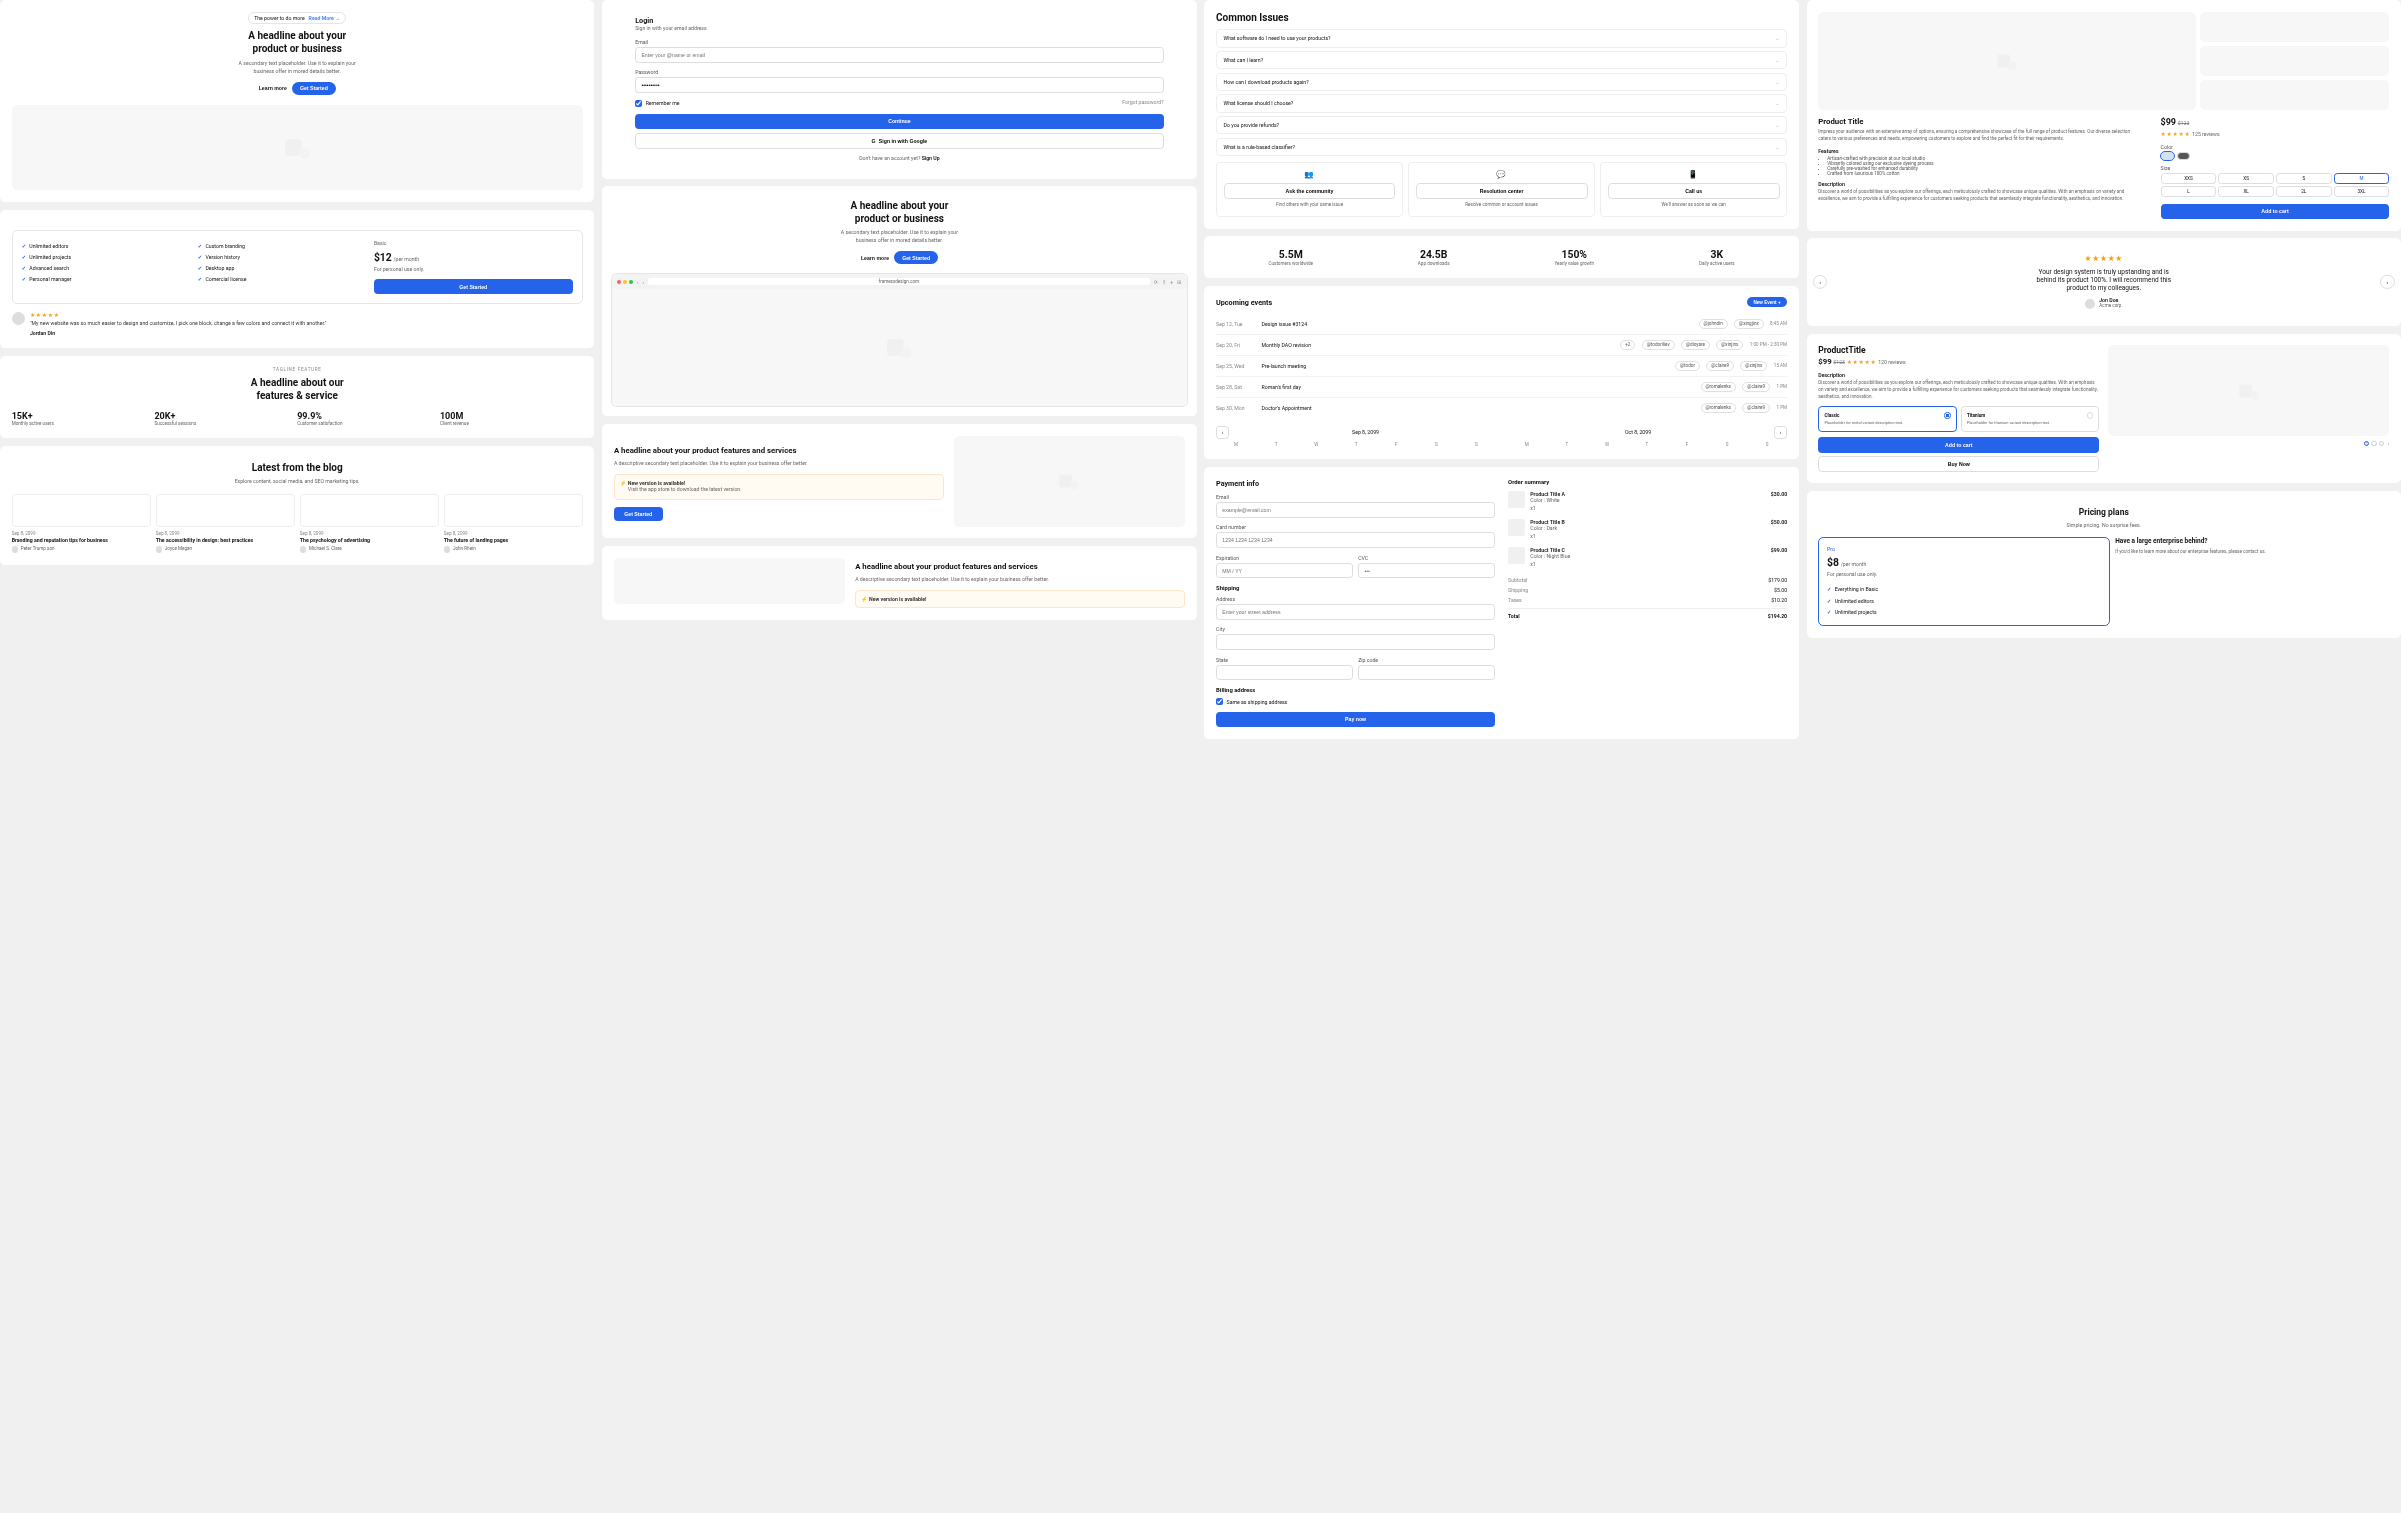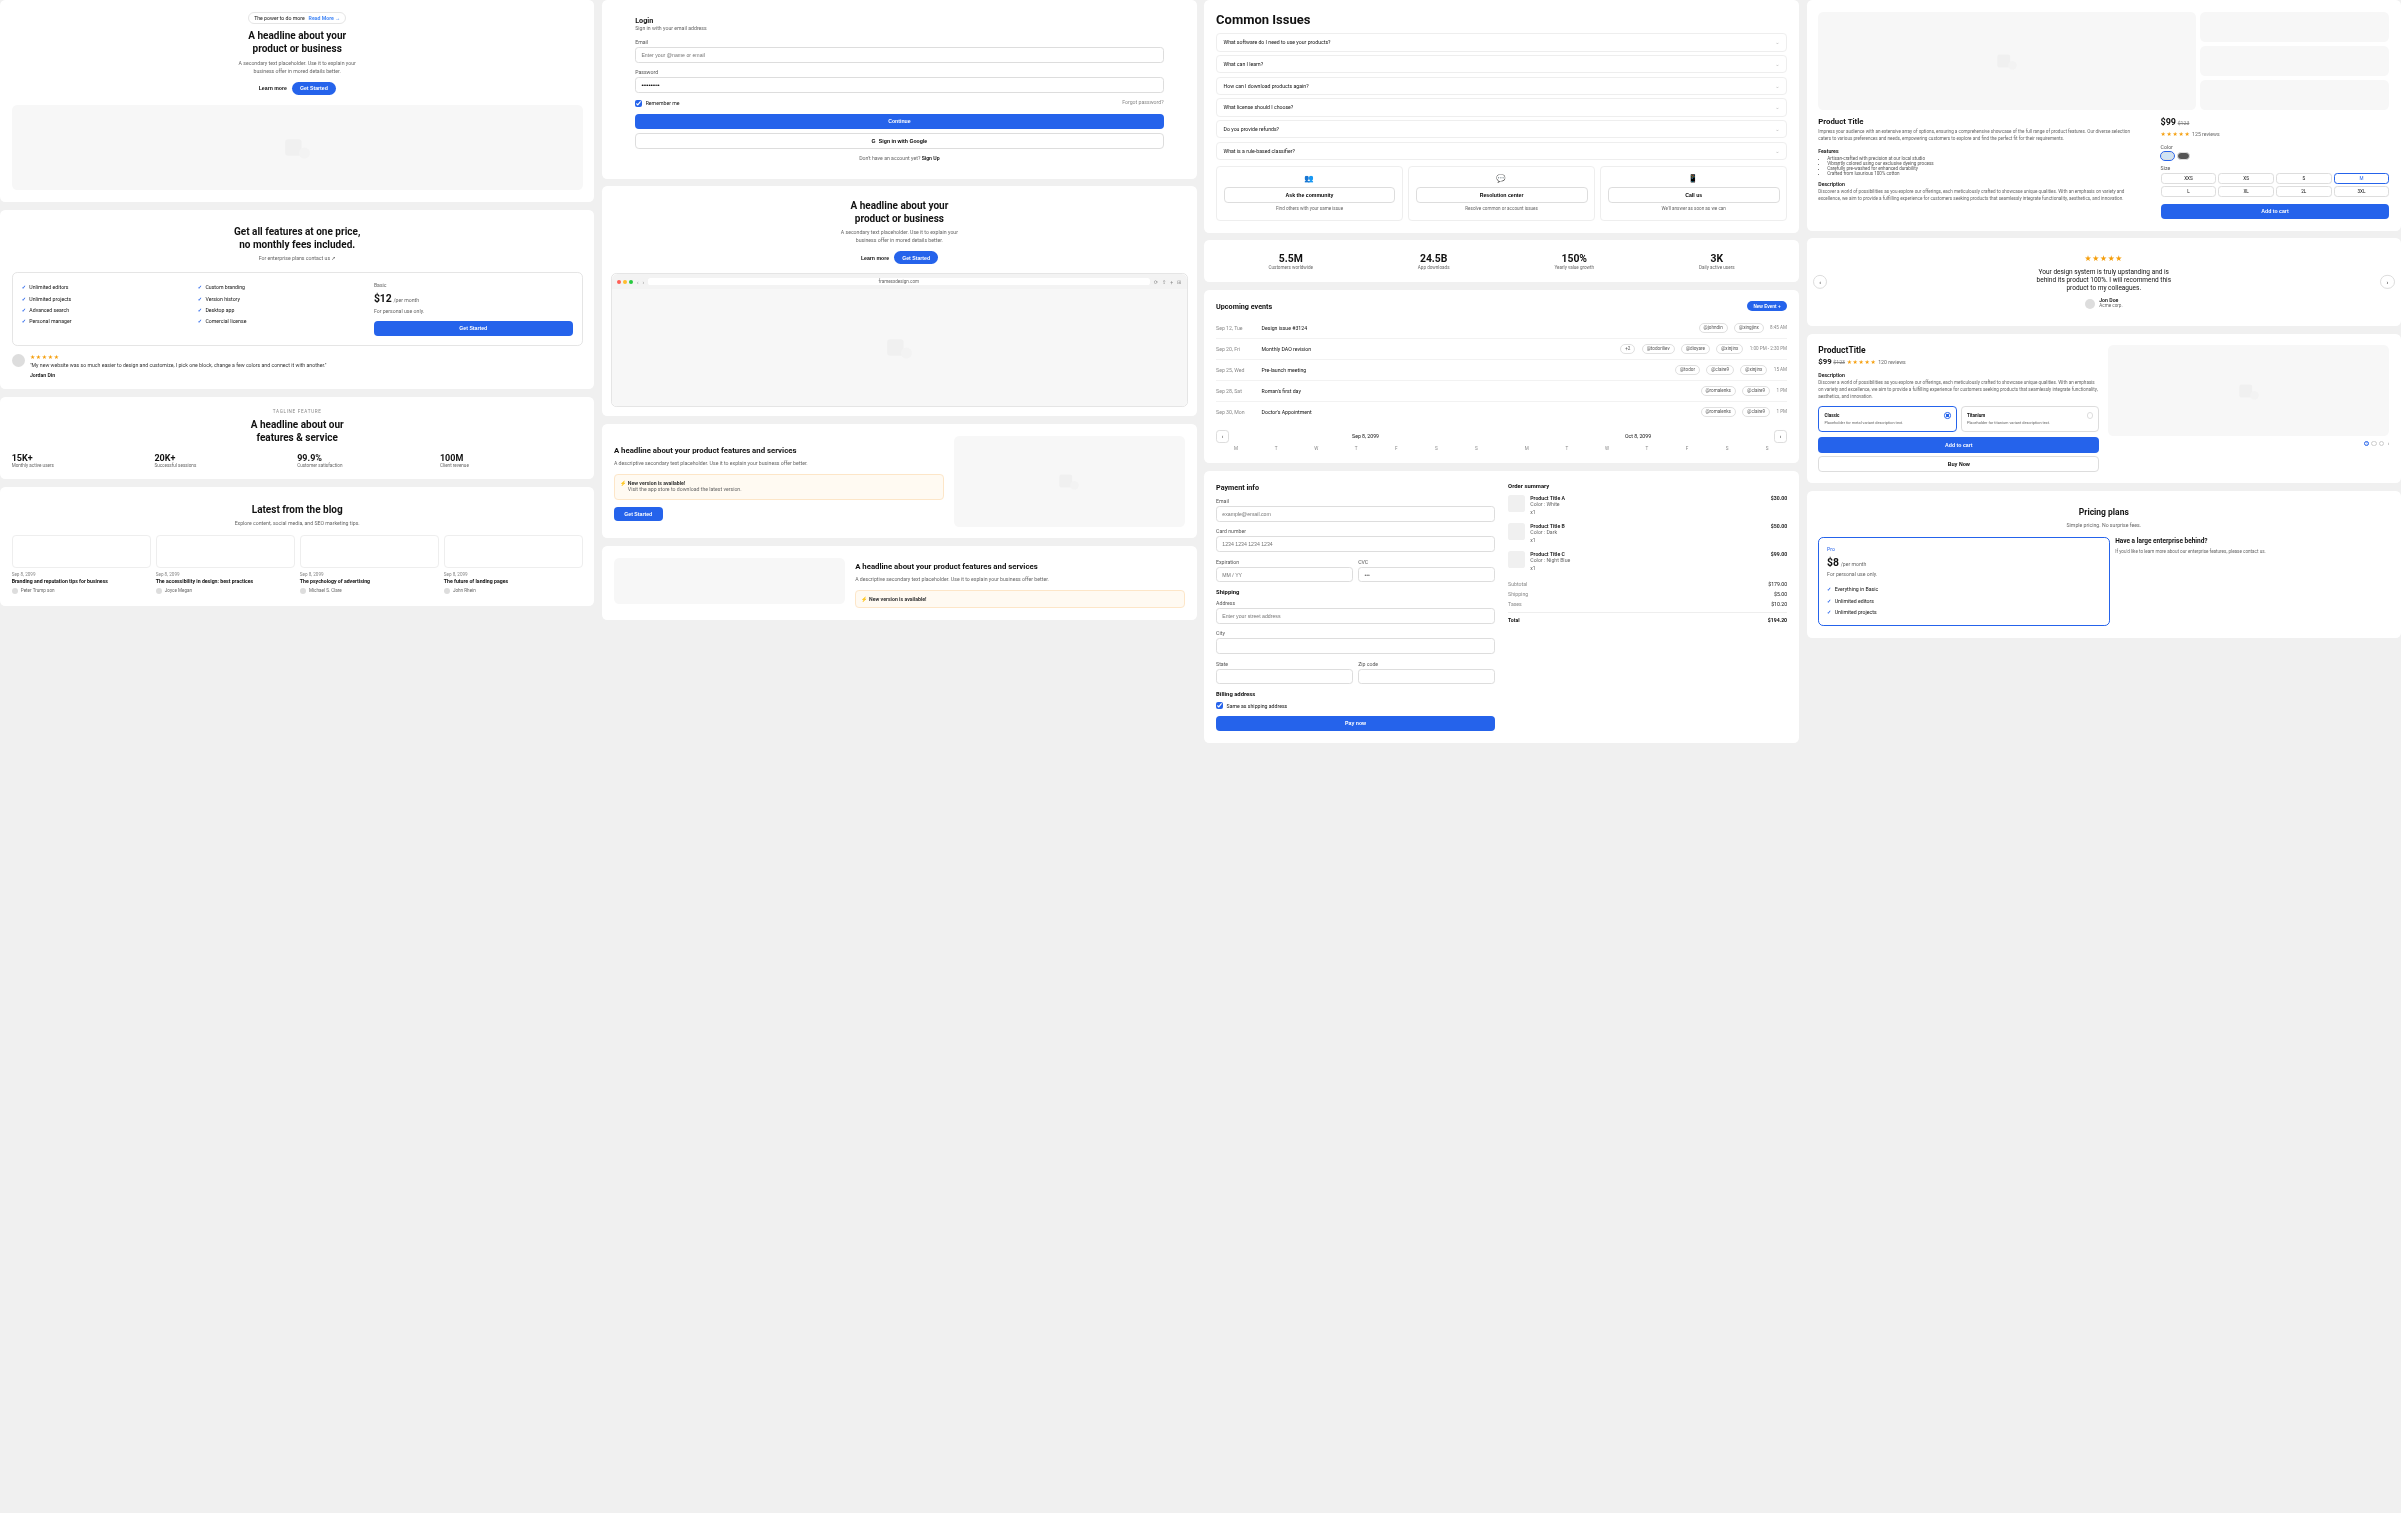--- a/index.html
+++ b/index.html
@@ -107,24 +107,20 @@
     </div>
     <div class="img-ph" style="margin-top:10.4px;min-height:85px">
       <svg width="33" height="33" viewBox="0 0 24 24">
             <rect x="3" y="6" width="12" height="12" rx="2" fill="#ccc"></rect>
             <circle cx="17" cy="16" r="4" fill="#ddd"></circle>
           </svg>
     </div>
   </div>
 
   <div class="card">
-    <div class="center">
-      <h2 style="margin-bottom:0"><span>Get all features at one price,</span><br><span>no monthly fees included.</span></h2>
-      <div class="sub" style="margin-top:3.9px"><span>For enterprise plans contact us ↗</span></div>
-    </div>
     <div class="price-box">
       <ul class="check-list" style="flex:1">
         <li>Unlimited editors</li>
         <li>Unlimited projects</li>
         <li>Advanced search</li>
         <li>Personal manager</li>
       </ul>
       <ul class="check-list" style="flex:1">
         <li>Custom branding</li>
         <li>Version history</li>
@@ -310,21 +306,21 @@
         <div class="ttl">⚡ <span>New version is available!</span></div>
       </div>
     </div>
   </div>
 
 </div>
 
 <div class="col">
 
   <div class="card">
-    <h3 style="font-size:13px;margin-bottom:6.5px">Common Issues</h3>
+    <h3 style="font-size:10px;margin-bottom:6.5px">Common Issues</h3>
     <div class="accordion">
           <span>What software do I need to use your products?</span>
           <span class="chev">⌄</span>
         </div>
     <div class="accordion">
           <span>What can I learn?</span>
           <span class="chev">⌄</span>
         </div>
     <div class="accordion">
           <span>How can I download products again?</span>

